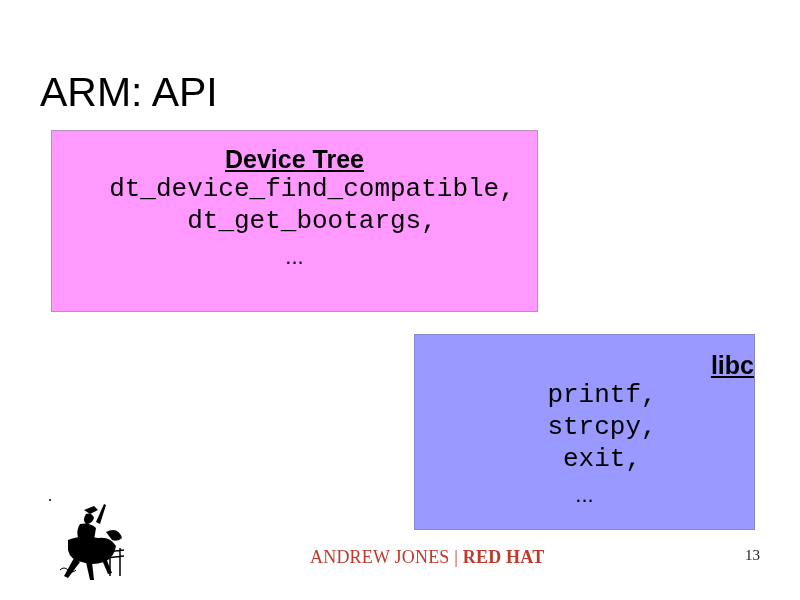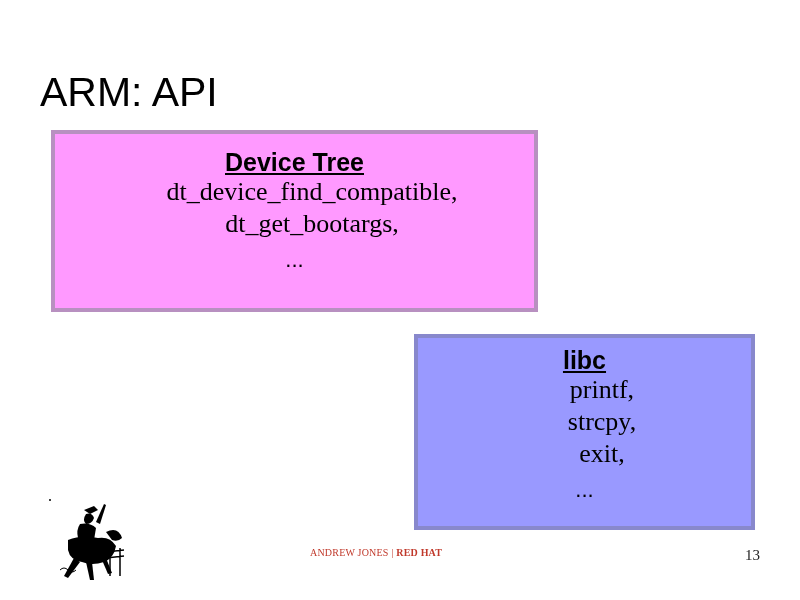--- a/index.html
+++ b/index.html
@@ -1,27 +1,27 @@
 <!DOCTYPE html>
 <html><head>
   <meta charset="utf-8">
   <style>
     html, body { margin:0; padding:0; }
     body { width:800px; height:600px; background:#ffffff; position:relative; overflow:hidden; font-family:"Liberation Sans", sans-serif; }
     .title { position:absolute; left:40px; top:67px; font-size:41px; color:#000; font-family:"Liberation Sans", sans-serif; line-height:50px; }
-    .box { position:absolute; box-sizing:border-box; border:4px solid #be185d; text-align:center; color:#000; }
+    .box { position:absolute; box-sizing:border-box; border:1px solid #be185d; text-align:center; color:#000; }
     .box-dt { left:51px; top:130px; width:487px; height:182px; background:#ff99ff; border-color:#b890c0; }
     .box-libc { left:414px; top:334px; width:341px; height:196px; background:#9999ff; border-color:#8888cc; }
     .box-head { font-family:"Liberation Sans", sans-serif; font-weight:bold; text-decoration:underline; font-size:25px; line-height:28px; }
     .box-dt .box-head { margin-top:14px; }
-    .box-libc .box-head { margin-top:8px; }
-    .mono { font-family:Liberation Serif, serif; font-size:26px; line-height:32px; white-space:pre;padding-left:35px; }
+    .box-libc .box-head { margin-top:16px;text-align:right; }
+    .mono { font-family:Liberation Mono, monospace; font-size:26px; line-height:32px; white-space:pre;padding-left:35px; }
     .ellipsis { font-family:"Liberation Sans", sans-serif; font-size:22px; line-height:32px; margin-top:4px; }
     .logo { position:absolute; left:46px; top:496px; width:90px; height:90px; }
-    .footer { position:absolute; left:310px; top:547px; font-family:"Liberation Serif", serif; font-size:10px; color:#c0392b; letter-spacing:0.2px; }
+    .footer { position:absolute; left:310px; top:547px; font-family:"Liberation Serif", serif; font-size:18px; color:#c0392b; letter-spacing:0.2px; }
     .footer .company { font-weight:bold; }
     .page-num { position:absolute; left:745px; top:547px; font-family:"Liberation Serif", serif; font-size:15px; color:#222; }
   </style>
 </head>
 <body>
 
 <div class="title">ARM: API</div>
 
 <div class="box box-dt">
   <div class="box-head">Device Tree</div>

